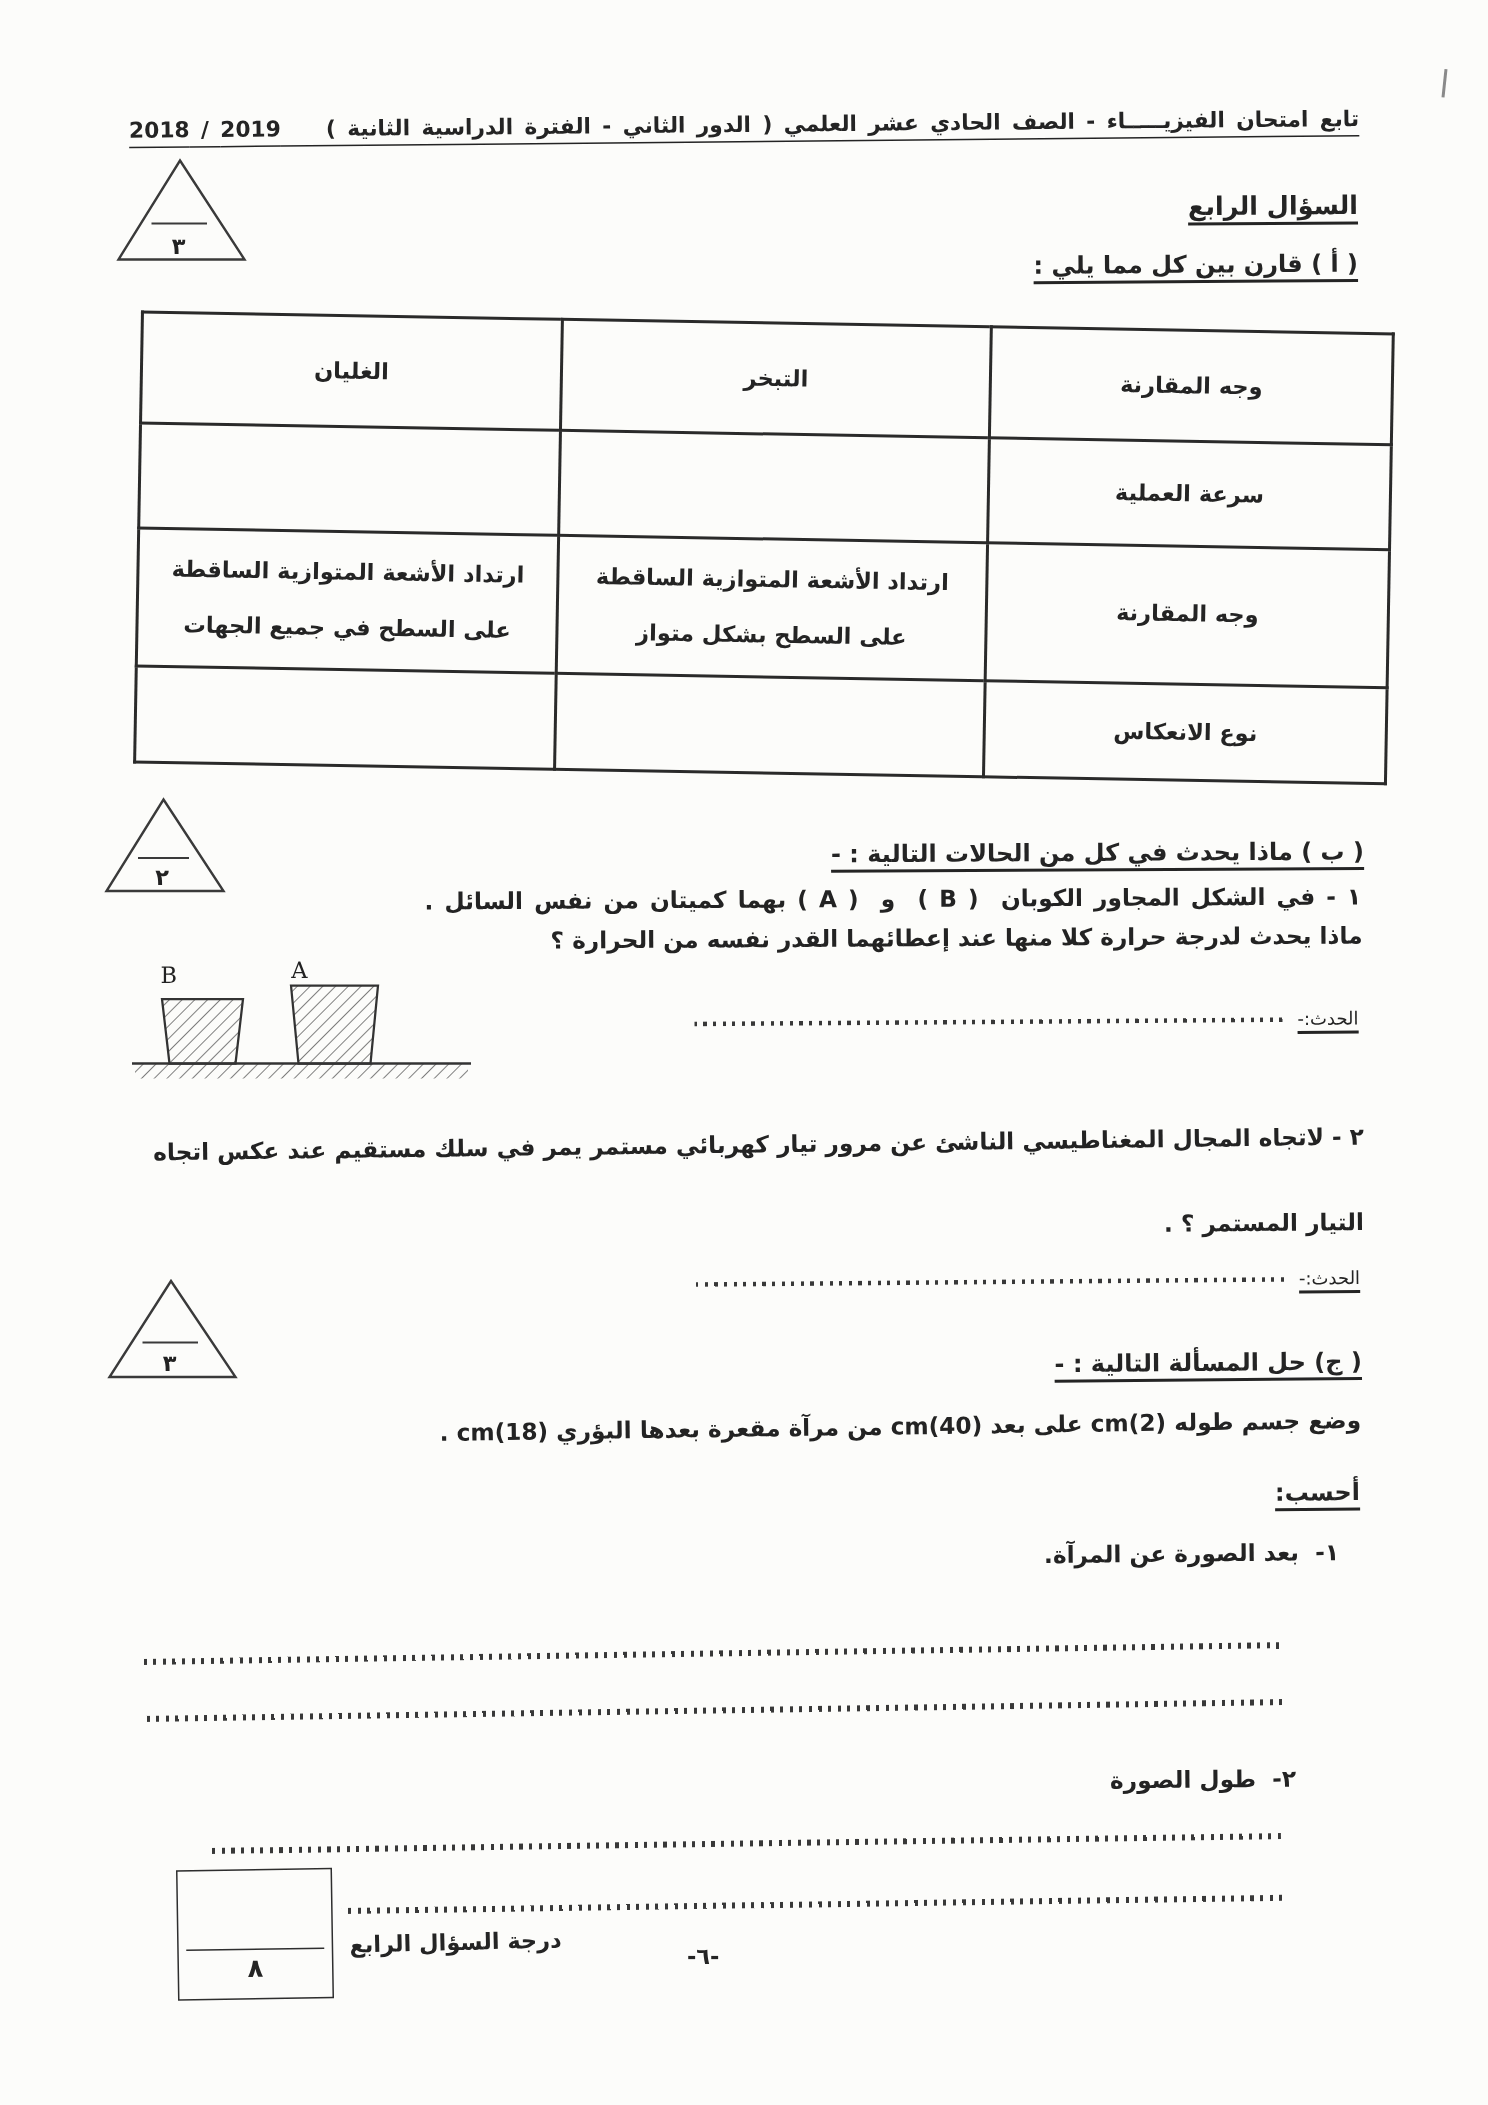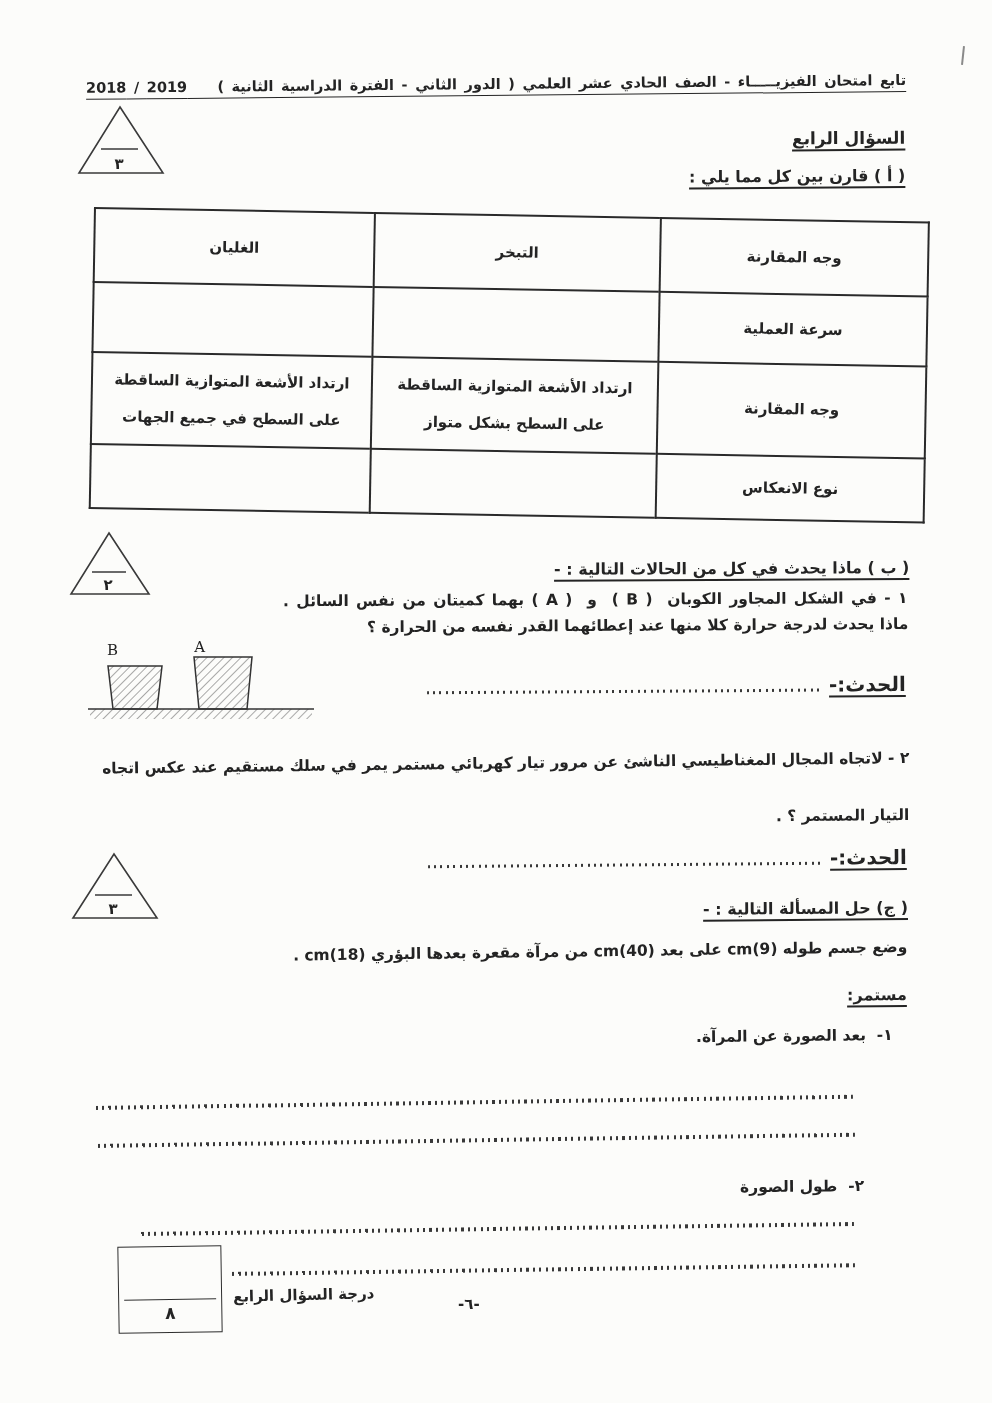--- a/index.html
+++ b/index.html
@@ -48,21 +48,21 @@
 
   .body-text { font-size:15.5px; font-weight:bold; white-space:nowrap; color:#232323; }
   .b-heading  { top:558px; right:83px; transform:rotate(-0.3deg); transform-origin:right center; }
   .b-item-l1  { top:589px; right:84px; transform:rotate(-0.3deg); transform-origin:right center; word-spacing:2px; }
   .b-item-l2  { top:615px; right:84px; transform:rotate(-0.35deg); transform-origin:right center; }
   .figure { left:88px; top:640px; }
   .figure text { font-size:15px; fill:#222; font-family:"DejaVu Serif", serif; }
 
   .answer-row { display:flex; align-items:flex-end; transform-origin:right center; }
   .answer-row .lbl {
-    font-size:20px; font-weight:bold; white-space:nowrap;
+    font-size:12px; font-weight:normal; white-space:nowrap;
     text-decoration:underline; text-underline-offset:4px; text-decoration-thickness:1.5px;
   }
   .answer-row .dots {
     width:392px; height:3.5px; margin:0 10px 5px 0;
     background-image:repeating-linear-gradient(to left,#383838 0 2.1px,transparent 2.1px 6.4px);
   }
   .ans1 { top:672px; right:86px; transform:rotate(-0.4deg); }
   .ans2 { top:845px; right:85px; transform:rotate(-0.5deg); }
 
   .b-item2-l1 { top:749px; right:83px; transform:rotate(-0.75deg); transform-origin:right center; }
@@ -181,24 +181,24 @@
     <svg width="90" height="72" viewBox="0 0 90 72">
       <polygon points="44,4 87,68 3,68" fill="none" stroke="#3a3a3a" stroke-width="1.6"></polygon>
       <line x1="25" y1="45" x2="62" y2="45" stroke="#3a3a3a" stroke-width="1.4"></line>
       <text x="43" y="64" text-anchor="middle">٣</text>
     </svg>
   </div>
 
   <div class="abs part-heading c-heading">( ج) حل المسألة التالية : -</div>
 
   <div class="abs body-text c-problem">
-    <span>وضع جسم طوله </span><span dir="ltr">cm(9)</span><span> على بعد </span><span dir="ltr">cm(40)</span><span> من مرآة مقعرة بعدها البؤري </span><span dir="ltr">cm(18)</span><span> .</span>
-  </div>
-
-  <div class="abs part-heading c-calc">مستمر:</div>
+    <span>وضع جسم طوله </span><span dir="ltr">cm(2)</span><span> على بعد </span><span dir="ltr">cm(40)</span><span> من مرآة مقعرة بعدها البؤري </span><span dir="ltr">cm(18)</span><span> .</span>
+  </div>
+
+  <div class="abs part-heading c-calc">أحسب:</div>
   <div class="abs body-text c-item1">١- &nbsp;بعد الصورة عن المرآة.</div>
 
   <div class="abs dotline dl1"></div>
   <div class="abs dotline dl2"></div>
 
   <div class="abs body-text c-item2">٢- &nbsp;طول الصورة</div>
 
   <div class="abs dotline dl3"></div>
   <div class="abs dotline dl4"></div>
 

